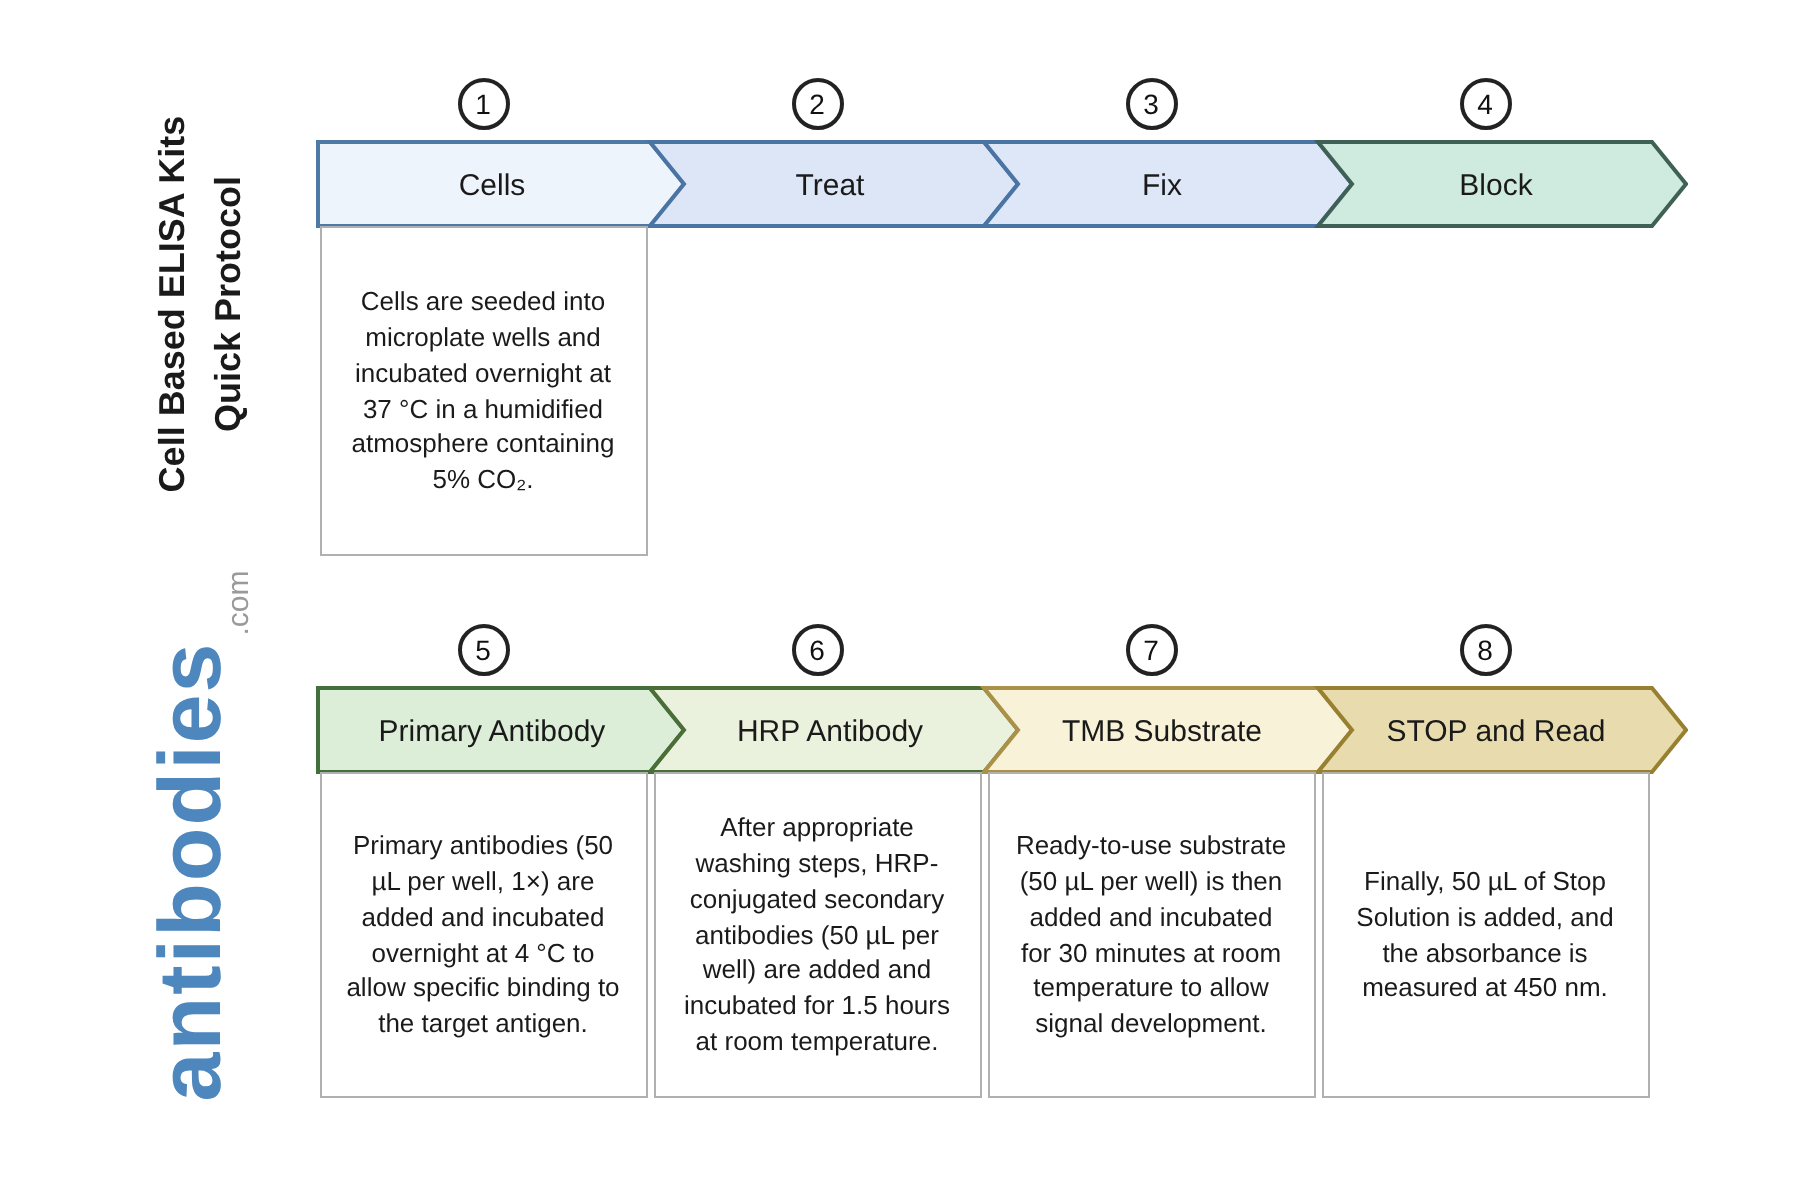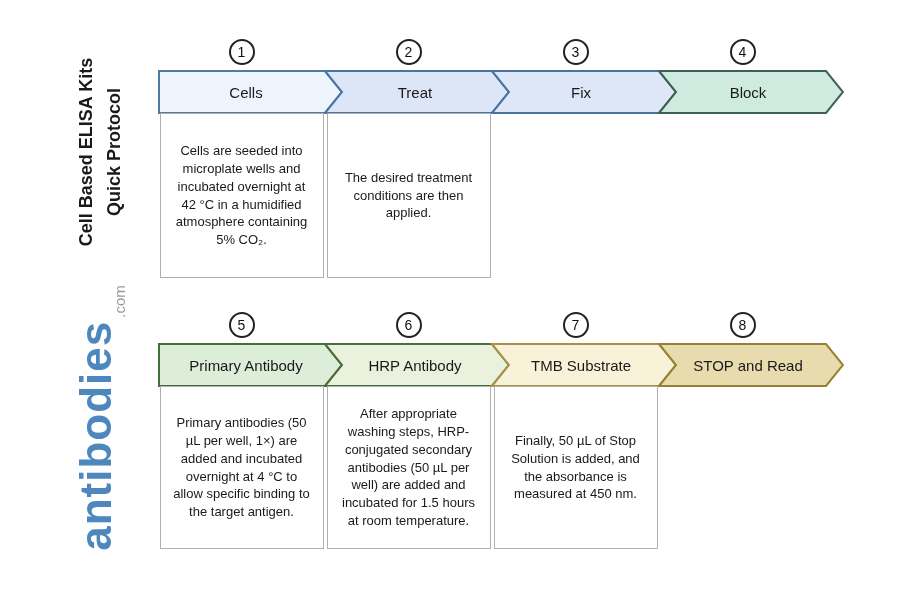--- a/index.html
+++ b/index.html
@@ -81,22 +81,21 @@
       <polygon stroke-width="2" points="167,1 334,1 351,22 334,43 167,43 184,22" fill="#dde6f6" stroke="#4a74a4"></polygon>
       <polygon stroke-width="2" points="334,1 501,1 518,22 501,43 334,43 351,22" fill="#dde7f7" stroke="#4a74a4"></polygon>
       <polygon stroke-width="2" points="501,1 668,1 685,22 668,43 501,43 518,22" fill="#cfeadf" stroke="#3f6055"></polygon>
       <text class="arrow-label" x="88" y="27.5">Cells</text>
       <text class="arrow-label" x="257" y="27.5">Treat</text>
       <text class="arrow-label" x="423" y="27.5">Fix</text>
       <text class="arrow-label" x="590" y="27.5">Block</text>
     </svg>
 
     <div class="step-boxes boxes-r1">
-      <div class="box">Cells are seeded into microplate wells and incubated overnight at 42 °C in a humidified atmosphere containing 5% CO₂.</div>
-      <div class="box">The desired treatment conditions are then applied.</div>
+      <div class="box">Cells are seeded into microplate wells and incubated overnight at 37 °C in a humidified atmosphere containing 5% CO₂.</div>
     </div>
 
     <div class="step-circles circles-r2">
       <div class="circle">5</div>
       <div class="circle">6</div>
       <div class="circle">7</div>
       <div class="circle">8</div>
     </div>
 
     <svg class="arrows" width="686" height="44" viewBox="0 0 686 44">
@@ -106,17 +105,18 @@
       <polygon stroke-width="2" points="501,1 668,1 685,22 668,43 501,43 518,22" fill="#e8dcae" stroke="#97802f"></polygon>
       <text class="arrow-label" x="88" y="27.5">Primary Antibody</text>
       <text class="arrow-label" x="257" y="27.5">HRP Antibody</text>
       <text class="arrow-label" x="423" y="27.5">TMB Substrate</text>
       <text class="arrow-label" x="590" y="27.5">STOP and Read</text>
     </svg>
 
     <div class="step-boxes boxes-r2">
       <div class="box">Primary antibodies (50 µL per well, 1×) are added and incubated overnight at 4 °C to allow specific binding to the target antigen.</div>
       <div class="box">After appropriate washing steps, HRP-conjugated secondary antibodies (50 µL per well) are added and incubated for 1.5 hours at room temperature.</div>
+      <div class="box">Ready-to-use substrate (50 µL per well) is then added and incubated for 30 minutes at room temperature to allow signal development.</div>
       <div class="box">Finally, 50 µL of Stop Solution is added, and the absorbance is measured at 450 nm.</div>
     </div>
 
   </div>
 </div>
 
 </body></html>

